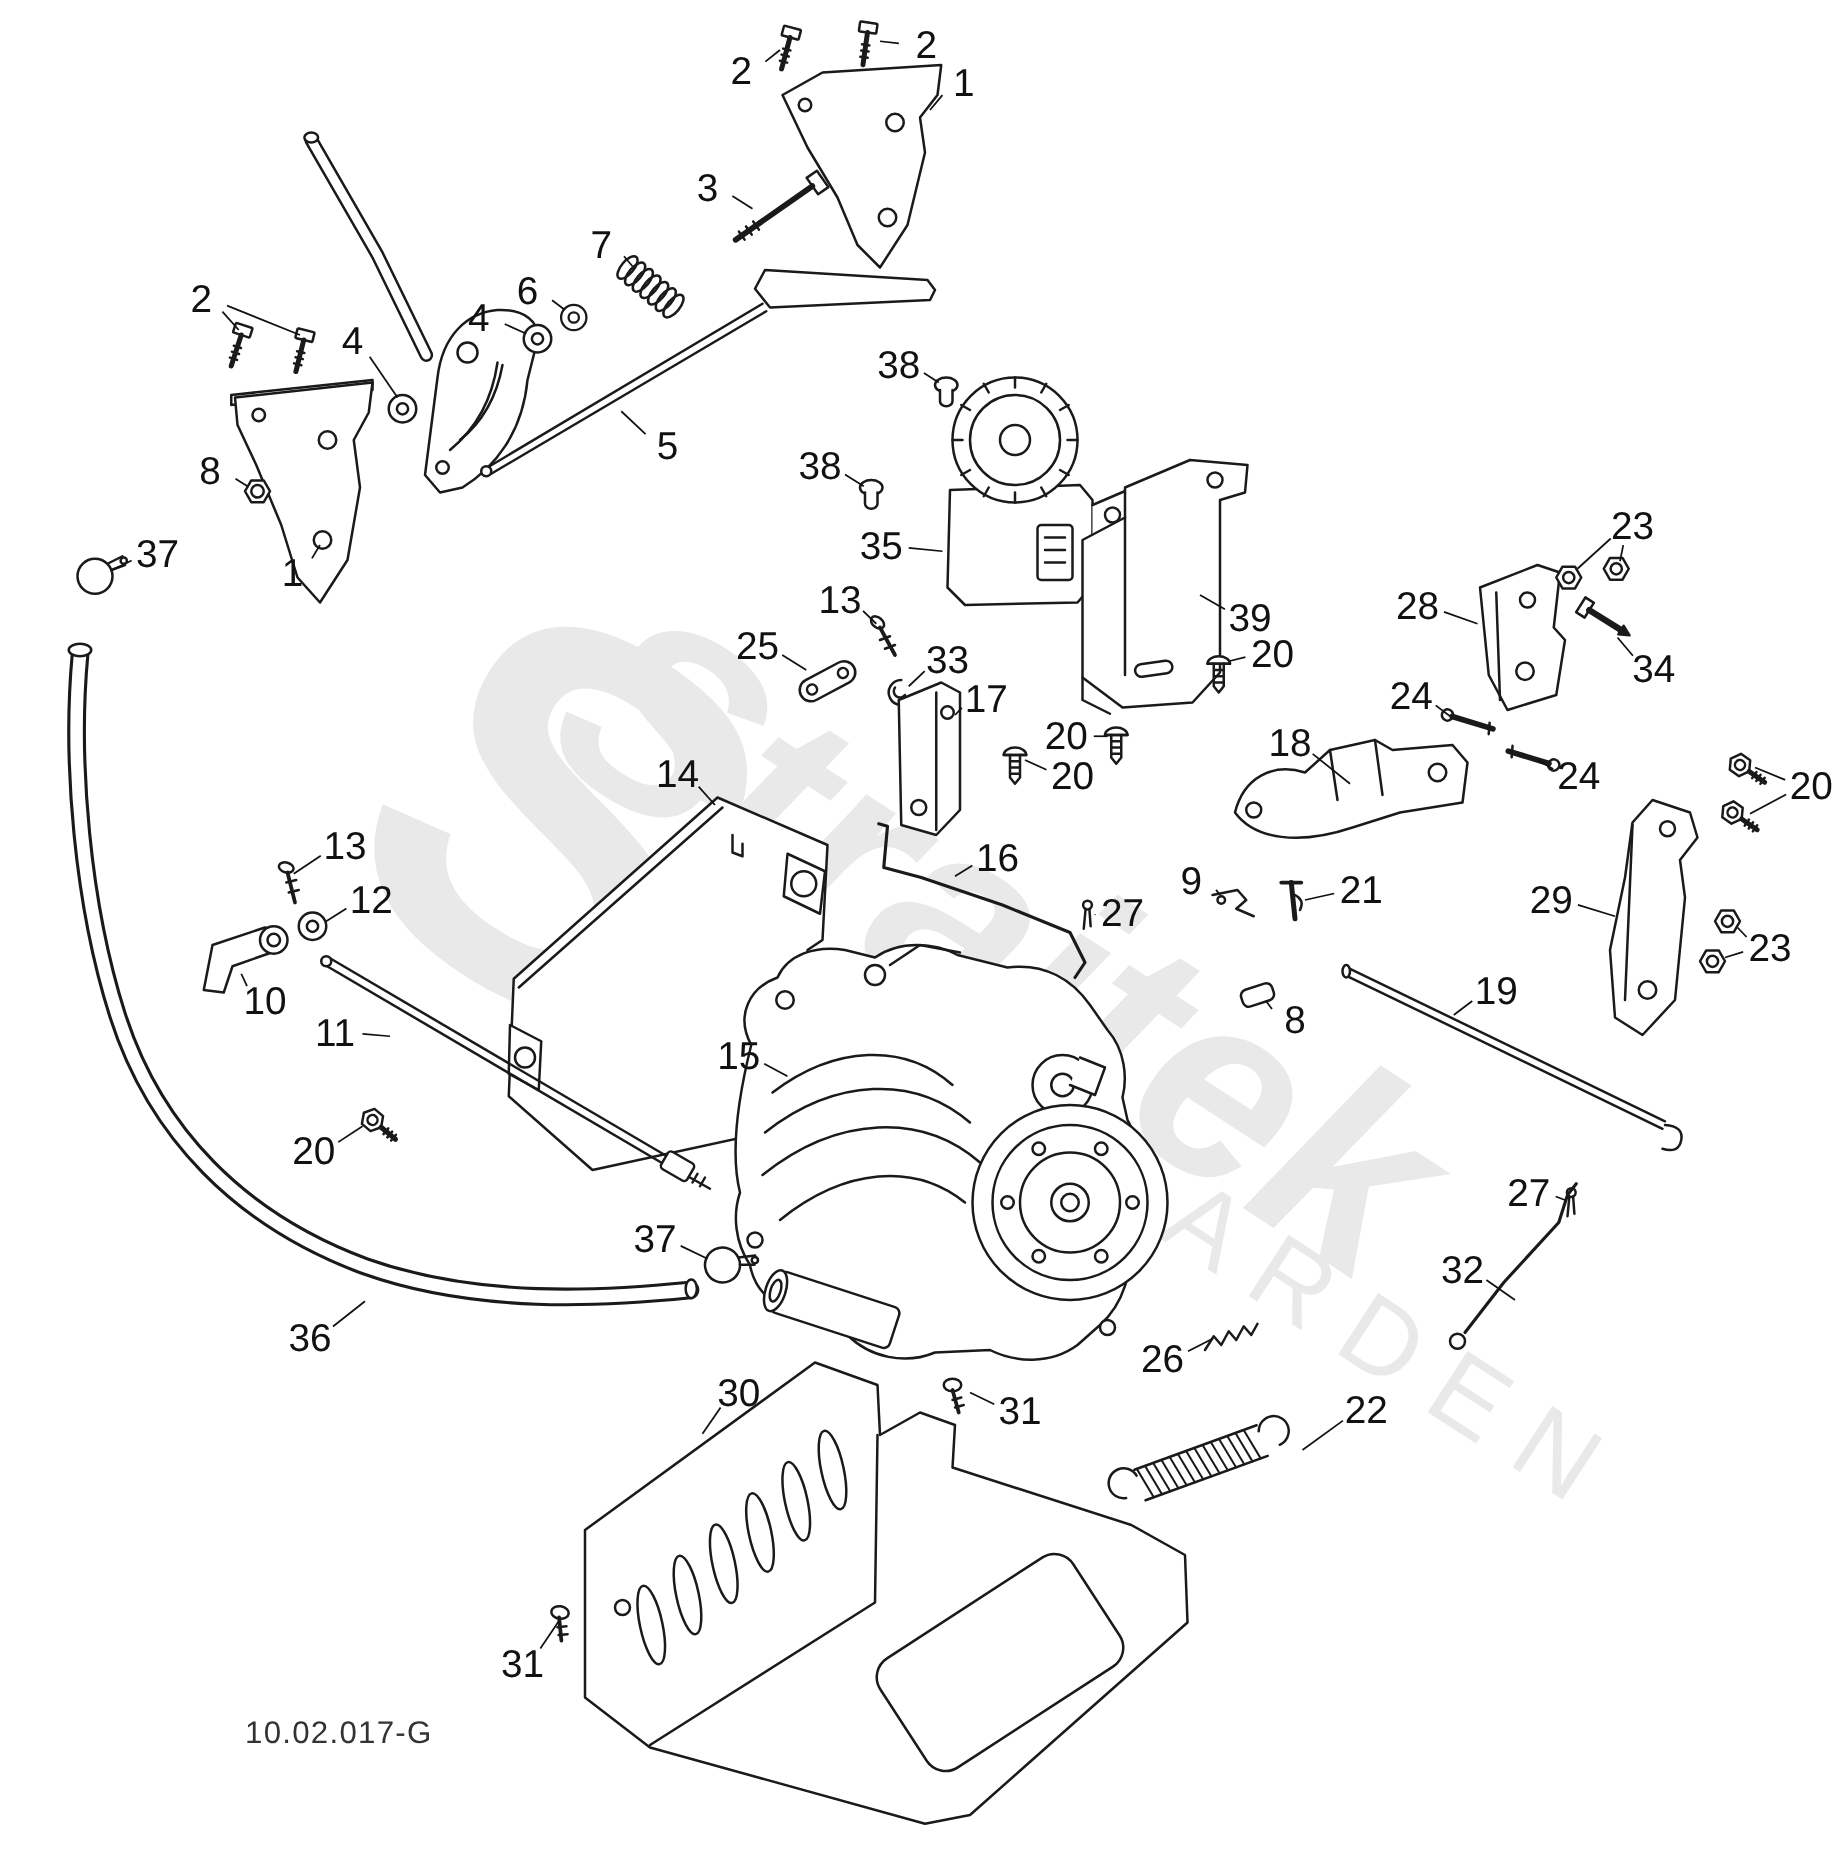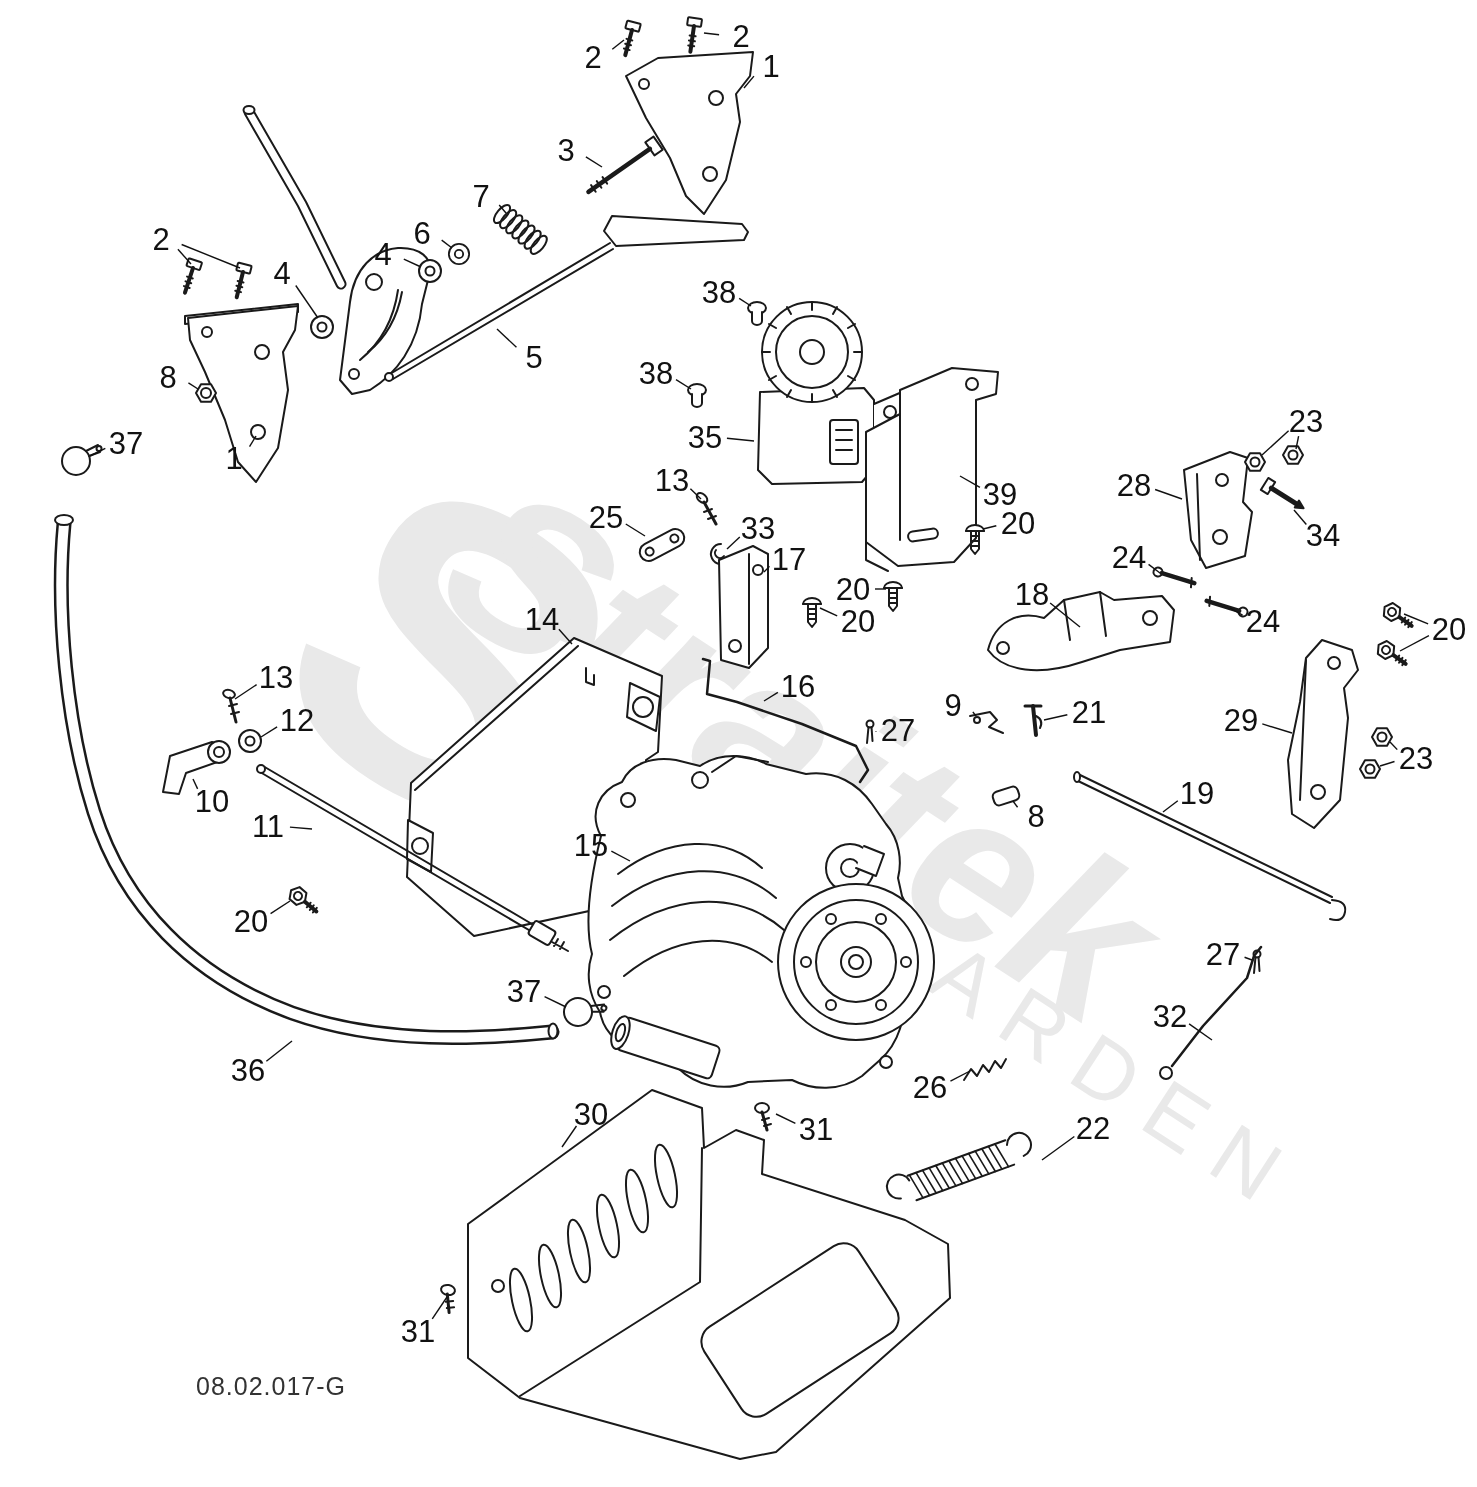--- a/index.html
+++ b/index.html
@@ -488,14 +488,14 @@
         <text x="591" y="1114">30</text>
         <line x1="795.400758093481" y1="1123.3820249345858" x2="776" y2="1114"></line>
         <text x="816" y="1129">31</text>
         <line x1="1074.3645943208207" y1="1136.503857137023" x2="1042" y2="1160"></line>
         <text x="1093" y="1128">22</text>
         <line x1="432.2768253338205" y1="1318.8266567686546" x2="447" y2="1297"></line>
         <text x="418" y="1331">31</text>
       </g>
 </svg>
 
-<div id="diagram-code">08.02.017-G</div>
+<div id="diagram-code">10.02.017-G</div>
 </div>
 
 </body></html>

